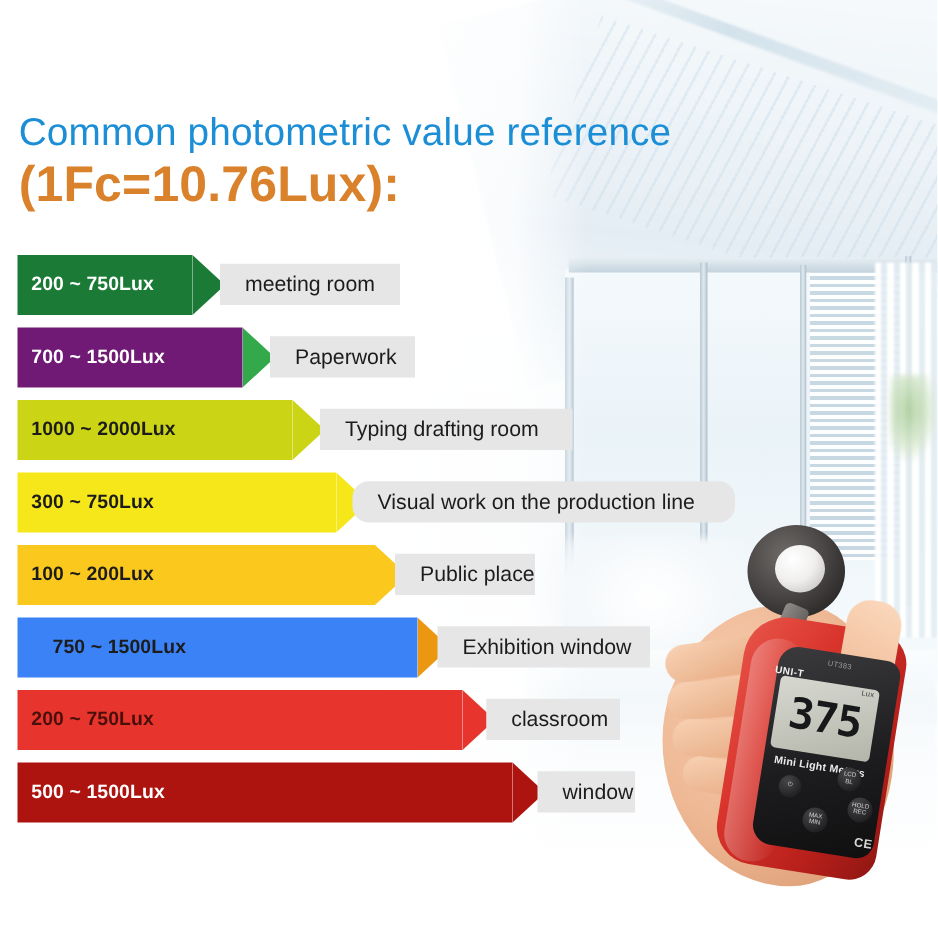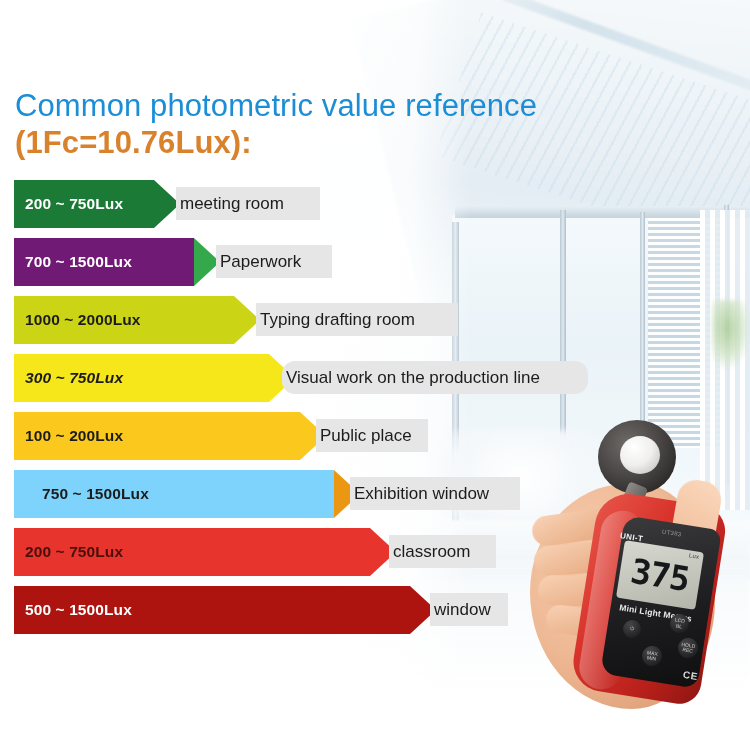--- a/index.html
+++ b/index.html
@@ -84,47 +84,47 @@
     background:linear-gradient(90deg,#ffffff 0%,#ffffff 62%,rgba(255,255,255,.75) 88%,rgba(255,255,255,0) 100%);
   }
 
   
   .title{position:absolute;left:15px;top:88px;width:660px;line-height:1.18;}
   .title-main{
     display:block;font-size:31px;font-weight:400;color:#1b8ed6;letter-spacing:.1px;
     white-space:nowrap;
   }
   .title-sub{
-    display:block;font-size:31px;font-weight:700;color:#d9822b;letter-spacing:.1px;
+    display:block;font-size:40px;font-weight:700;color:#d9822b;letter-spacing:.1px;
     white-space:nowrap;
   }
 
   
-  .rows{position:absolute;left:0;top:180px;width:750px;}
+  .rows{position:absolute;left:0;top:204px;width:750px;}
   .row{position:relative;height:58px;}
   .arrow{
     position:absolute;left:14px;top:0;height:48px;
     display:flex;align-items:center;
   }
   .arrow-body{
     height:48px;display:flex;align-items:center;
     padding-left:11px;box-sizing:border-box;
   }
   .arrow-head{
     width:26px;height:48px;
     clip-path:polygon(0 0,100% 50%,0 100%);
   }
   .lux{
     font-size:15.5px;font-weight:700;white-space:nowrap;letter-spacing:.1px;
   }
   .label{
     position:absolute;top:7px;height:33px;
     display:flex;align-items:center;
     background:#e6e6e6;
-    padding:0 4px;box-sizing:border-box;
+    padding:0 20px;box-sizing:border-box;
     font-size:17px;color:#1c1c1c;white-space:nowrap;
   }
 
   
   .meter{position:absolute;left:520px;top:418px;width:230px;height:300px;}
   .hand{
     position:absolute;left:10px;top:66px;width:185px;height:225px;
     background:
       radial-gradient(ellipse at 32% 30%,#f6c9ab 0%,#eeb894 48%,#e0a37c 78%,rgba(224,163,124,0) 100%);
     border-radius:52% 40% 45% 55%/48% 52% 48% 52%;
@@ -270,38 +270,38 @@
           <div class="arrow-body" style="width: 220px; background: rgb(204, 212, 22);">
             <span class="lux" style="color: rgb(28, 28, 28);">1000 ~ 2000Lux</span>
           </div>
           <div class="arrow-head" style="background: rgb(204, 212, 22);"></div>
         </div>
         <div class="label" style="left: 256px; width: 202px;">Typing drafting room</div>
       </div>
       <div class="row">
         <div class="arrow">
           <div class="arrow-body" style="width: 255px; background: rgb(246, 231, 27);">
-            <span class="lux" style="color: rgb(28, 28, 28); font-style: italic;">300 ~ 750Lux</span>
+            <span class="lux" style="color: rgb(28, 28, 28);">300 ~ 750Lux</span>
           </div>
           <div class="arrow-head" style="background: rgb(246, 231, 27);"></div>
         </div>
         <div class="label" style="left: 282px; width: 306px; border-radius: 13px;">Visual work on the production line</div>
       </div>
       <div class="row">
         <div class="arrow">
           <div class="arrow-body" style="width: 286px; background: rgb(251, 200, 30);">
             <span class="lux" style="color: rgb(28, 28, 28);">100 ~ 200Lux</span>
           </div>
           <div class="arrow-head" style="background: rgb(251, 200, 30);"></div>
         </div>
         <div class="label" style="left: 316px; width: 112px;">Public place</div>
       </div>
       <div class="row">
         <div class="arrow">
-          <div class="arrow-body" style="width: 320px; background: #7dd3fc; padding-left: 28px;">
+          <div class="arrow-body" style="width: 320px; background: #3b82f6; padding-left: 28px;">
             <span class="lux" style="color: rgb(28, 28, 28);">750 ~ 1500Lux</span>
           </div>
           <div class="arrow-head" style="background: rgb(235, 151, 18);"></div>
         </div>
         <div class="label" style="left: 350px; width: 170px;">Exhibition window</div>
       </div>
       <div class="row">
         <div class="arrow">
           <div class="arrow-body" style="width: 356px; background: rgb(231, 52, 45);">
             <span class="lux" style="color: rgb(74, 15, 11);">200 ~ 750Lux</span>

